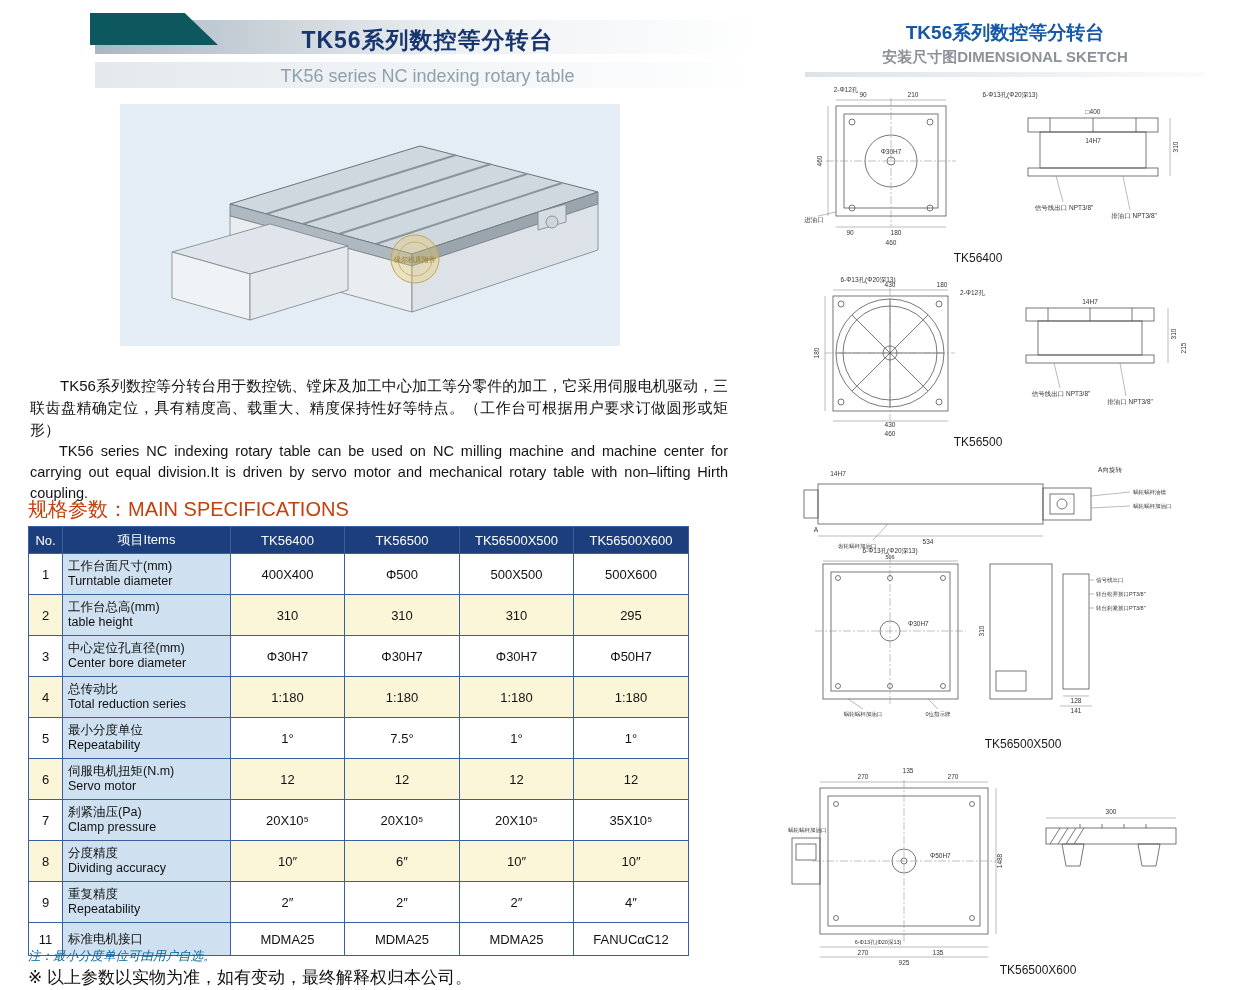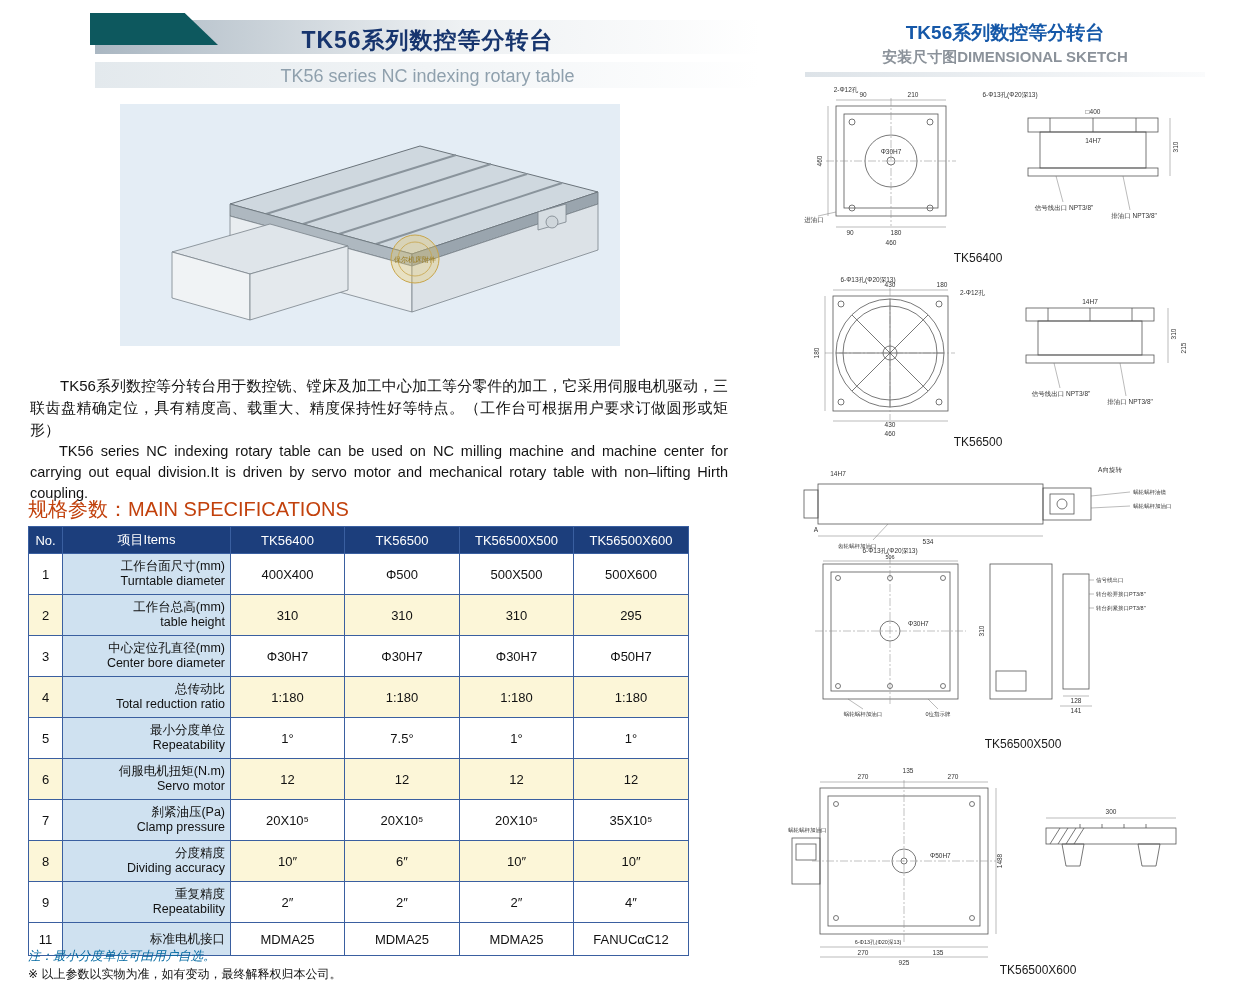--- a/index.html
+++ b/index.html
@@ -23,25 +23,25 @@
            text-align:justify;text-indent:2em;color:#131313;}
   .specs-h{position:absolute;left:28px;top:496px;font-size:20px;color:#c2410c;}
   
   .spec-table{position:absolute;left:28px;top:526px;border-collapse:collapse;table-layout:fixed;width:660px;}
   .spec-table th{background:#1c3e7c;color:#ffffff;font-weight:normal;font-size:13px;height:26px;
                  border:1px solid #3a5fa0;padding:0;}
   .spec-table td{border:1px solid #3a5fa0;font-size:13px;height:36px;padding:0;}
   .spec-table tr.last td{height:28px;}
   .no-cell{text-align:center;background:#ffffff;}
   .item-cell{background:#cfe1f0;padding:2px 5px !important;vertical-align:middle;}
-  .item-cn,.item-en{font-size:12.5px;line-height:15px;color:#111;text-align:right;}
+  .item-cn,.item-en{font-size:12.5px;line-height:15px;color:#111;}
   .val-cell{text-align:center;background:#ffffff;}
   tr.alt .val-cell, tr.alt .no-cell{background:#fcf6d8;}
   .note1{position:absolute;left:28px;top:948px;font-size:12.5px;color:#0369a1;font-style:italic;}
-  .note2{position:absolute;left:28px;top:966px;font-size:12px;color:#111;}
+  .note2{position:absolute;left:28px;top:966px;font-size:17px;color:#111;}
   
   .right-col{position:absolute;left:770px;top:0;width:470px;height:990px;}
   .rh-title{position:absolute;left:0;top:20px;width:470px;text-align:center;
             font-size:19px;font-weight:bold;color:#1558a8;}
   .rh-sub{position:absolute;left:0;top:48px;width:470px;text-align:center;
           font-size:15px;font-weight:bold;color:#8b929a;}
   .rh-rule{position:absolute;left:35px;top:72px;width:400px;height:5px;
            background:linear-gradient(to right,#dde3e8,#fafbfc);}
   .d0{position:absolute;left:8px;top:86px;}
   .d1{position:absolute;left:8px;top:274px;}
@@ -161,21 +161,21 @@
         </td>
         <td class="val-cell">Φ30H7</td>
         <td class="val-cell">Φ30H7</td>
         <td class="val-cell">Φ30H7</td>
         <td class="val-cell">Φ50H7</td>
       </tr>
       <tr class="alt">
         <td class="no-cell">4</td>
         <td class="item-cell">
           <div class="item-cn">总传动比</div>
-          <div class="item-en">Total reduction ratio</div>
+          <div class="item-en">Total reduction series</div>
         </td>
         <td class="val-cell">1:180</td>
         <td class="val-cell">1:180</td>
         <td class="val-cell">1:180</td>
         <td class="val-cell">1:180</td>
       </tr>
       <tr>
         <td class="no-cell">5</td>
         <td class="item-cell">
           <div class="item-cn">最小分度单位</div>

